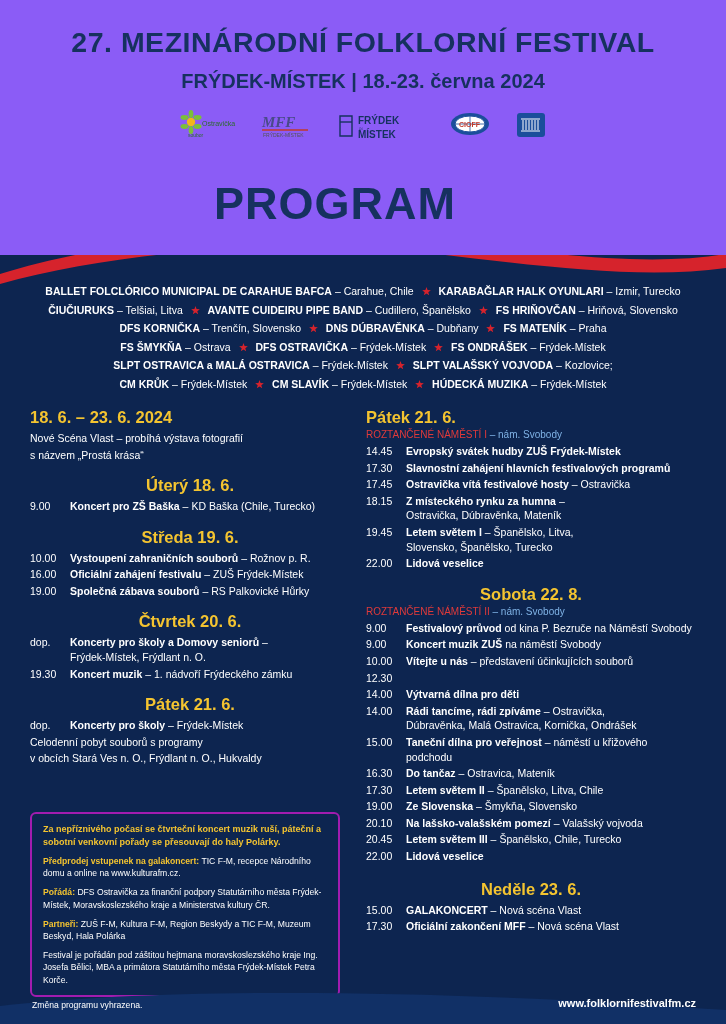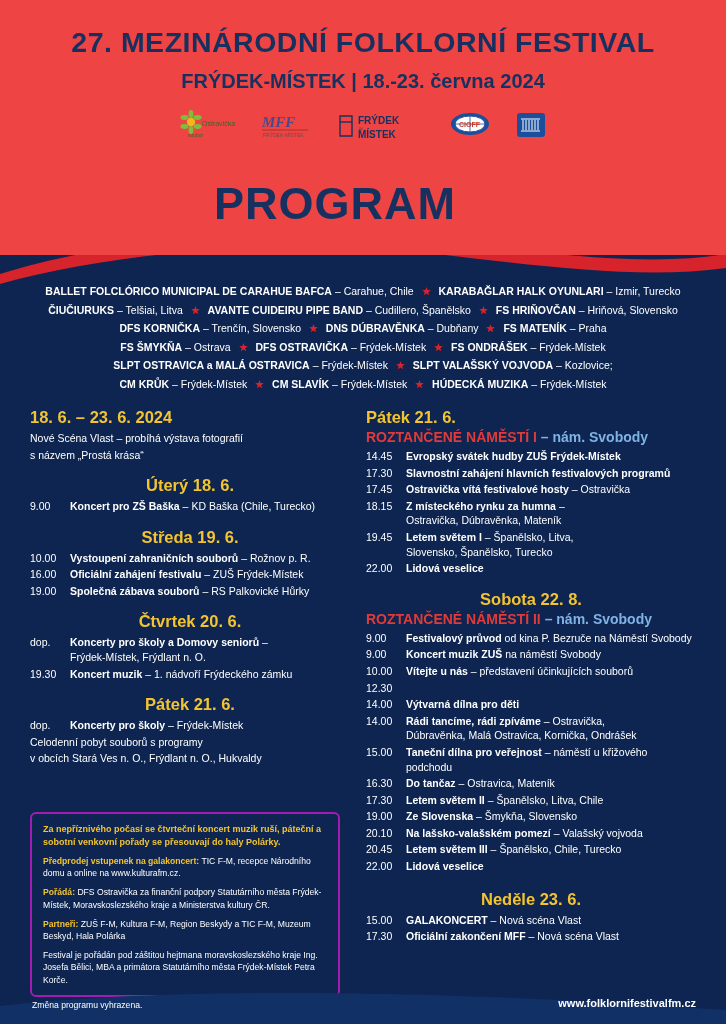--- a/index.html
+++ b/index.html
@@ -9,21 +9,21 @@
     font-family:"Liberation Sans", sans-serif;
     color:#ffffff;
     overflow:hidden;
     position:relative;
   }
   .page{position:relative;width:726px;height:1024px;overflow:hidden;}
 
   
   .header{
     position:absolute;top:0;left:0;width:726px;height:255px;
-    background:#ef4444;
+    background:#8b5cf6;
     z-index:2;
   }
   .title1{
     text-align:center;
     color:#16315f;
     font-weight:bold;
     font-size:28.5px;
     letter-spacing:0.5px;
     padding-top:28px;
     line-height:1.05;
@@ -70,21 +70,21 @@
     position:absolute;top:408px;left:0;width:726px;height:600px;z-index:4;
   }
   .colL{position:absolute;left:30px;top:0;width:320px;}
   .colR{position:absolute;left:366px;top:0;width:330px;}
 
   .dayhead{
     color:#f4c430;font-weight:bold;font-size:16.5px;margin:0 0 4px 0;
   }
   .dayhead.sp{margin-top:14px;text-align:center;}
   .subhead{
-    color:#e03a3a;font-weight:bold;font-size:14px;margin:-2px 0 4px 0;
+    color:#e03a3a;font-weight:normal;font-size:10px;margin:-2px 0 4px 0;
   }
   .subhead .blue{color:#7fb2e5;}
   .note{
     font-size:10.5px;line-height:14.5px;margin:0 0 2px 0;color:#ffffff;
   }
   .row{
     display:flex;font-size:10.5px;line-height:14.6px;margin-bottom:2px;
   }
   .row .t{width:40px;flex:0 0 40px;}
   .row .d{flex:1;}

